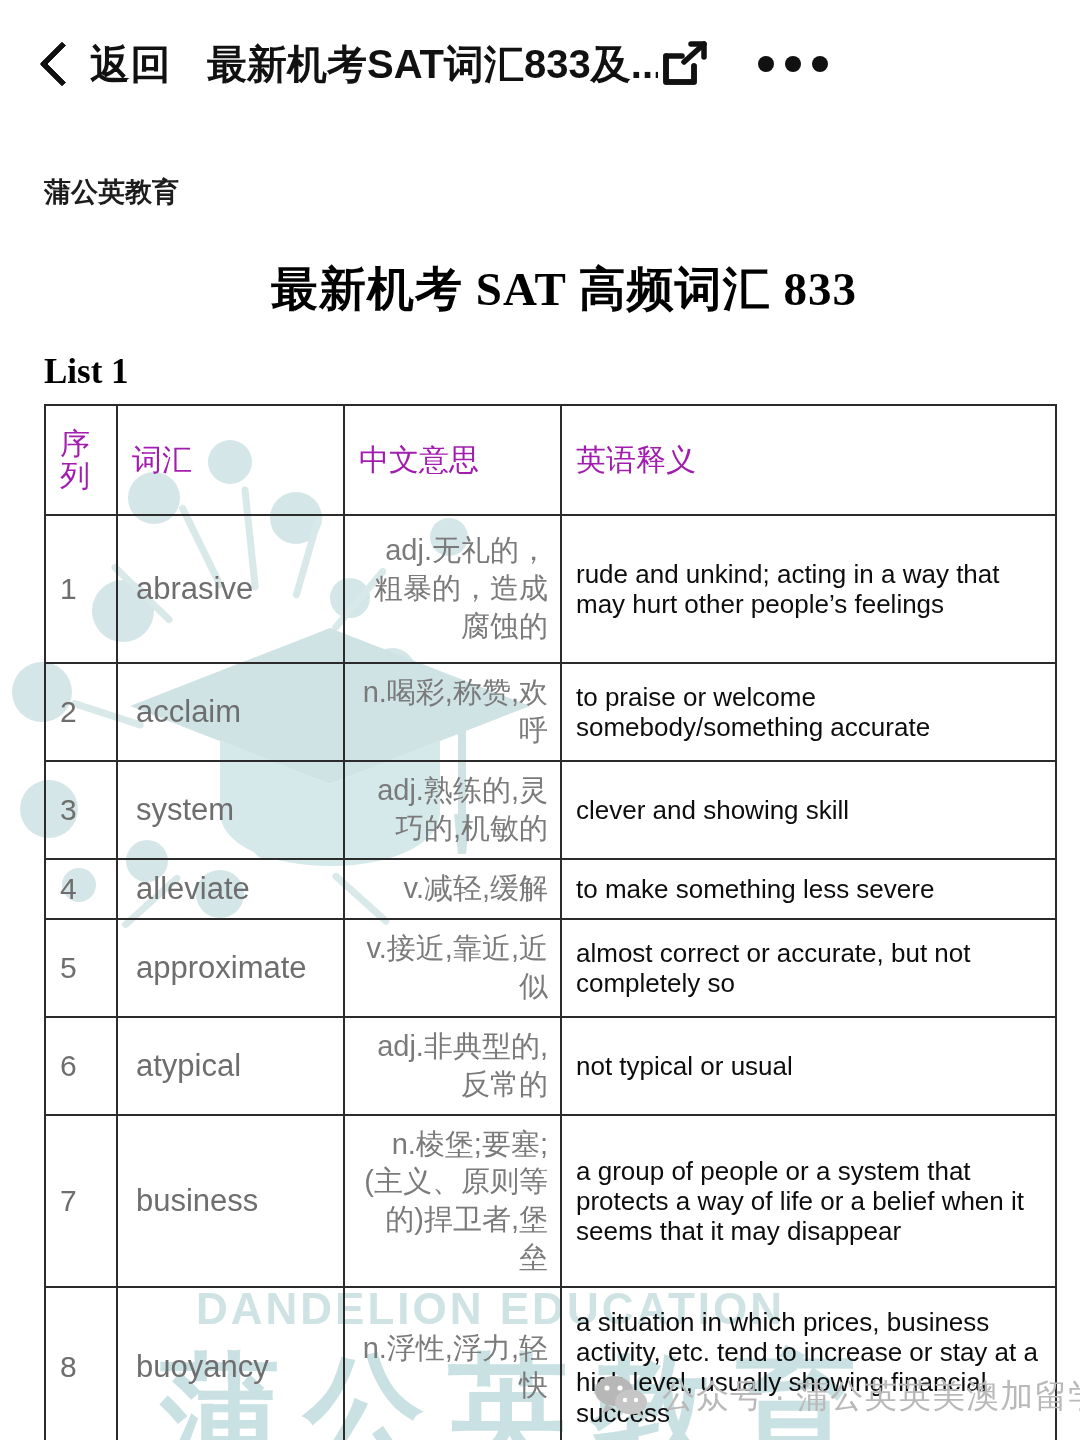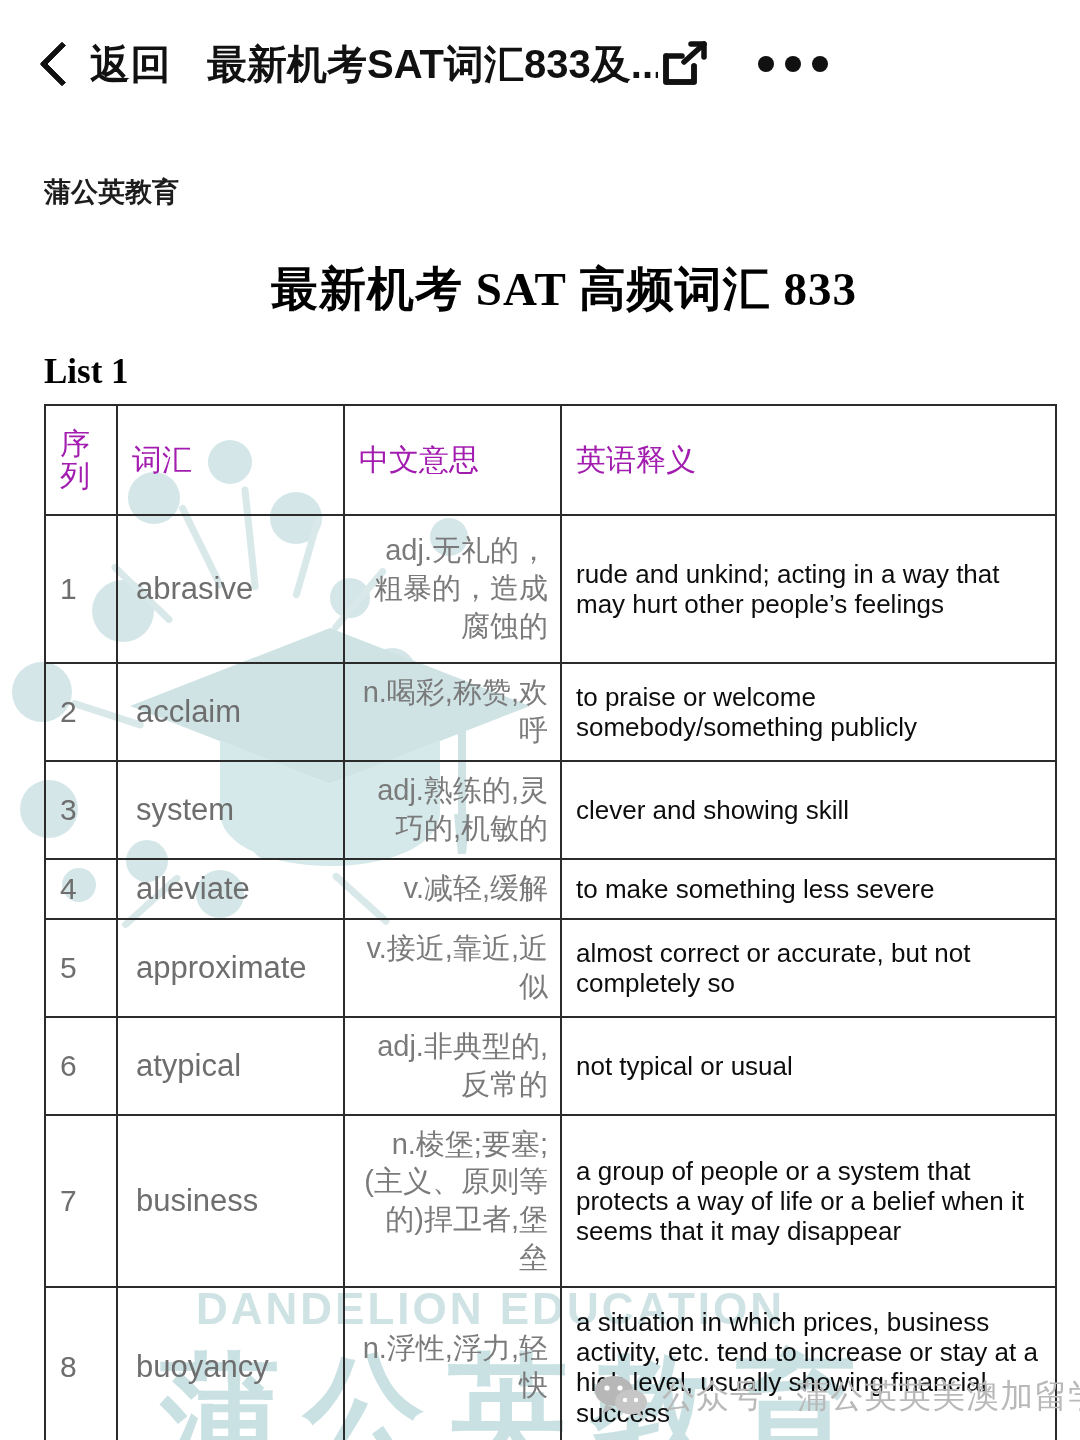--- a/index.html
+++ b/index.html
@@ -233,21 +233,21 @@
     <tr style="height:148px;">
       <td class="c-idx">1</td>
       <td class="c-word">abrasive</td>
       <td class="c-cn">adj.无礼的，粗暴的，造成腐蚀的</td>
       <td class="c-en">rude and unkind; acting in a way that may hurt other people’s feelings</td>
     </tr>
     <tr style="height:98px;">
       <td class="c-idx">2</td>
       <td class="c-word">acclaim</td>
       <td class="c-cn">n.喝彩,称赞,欢呼</td>
-      <td class="c-en">to praise or welcome somebody/something publicly</td>
+      <td class="c-en">to praise or welcome somebody/something accurate</td>
     </tr>
     <tr style="height:98px;">
       <td class="c-idx">3</td>
       <td class="c-word">system</td>
       <td class="c-cn">adj.熟练的,灵巧的,机敏的</td>
       <td class="c-en">clever and showing skill</td>
     </tr>
     <tr style="height:58px;">
       <td class="c-idx">4</td>
       <td class="c-word">alleviate</td>

